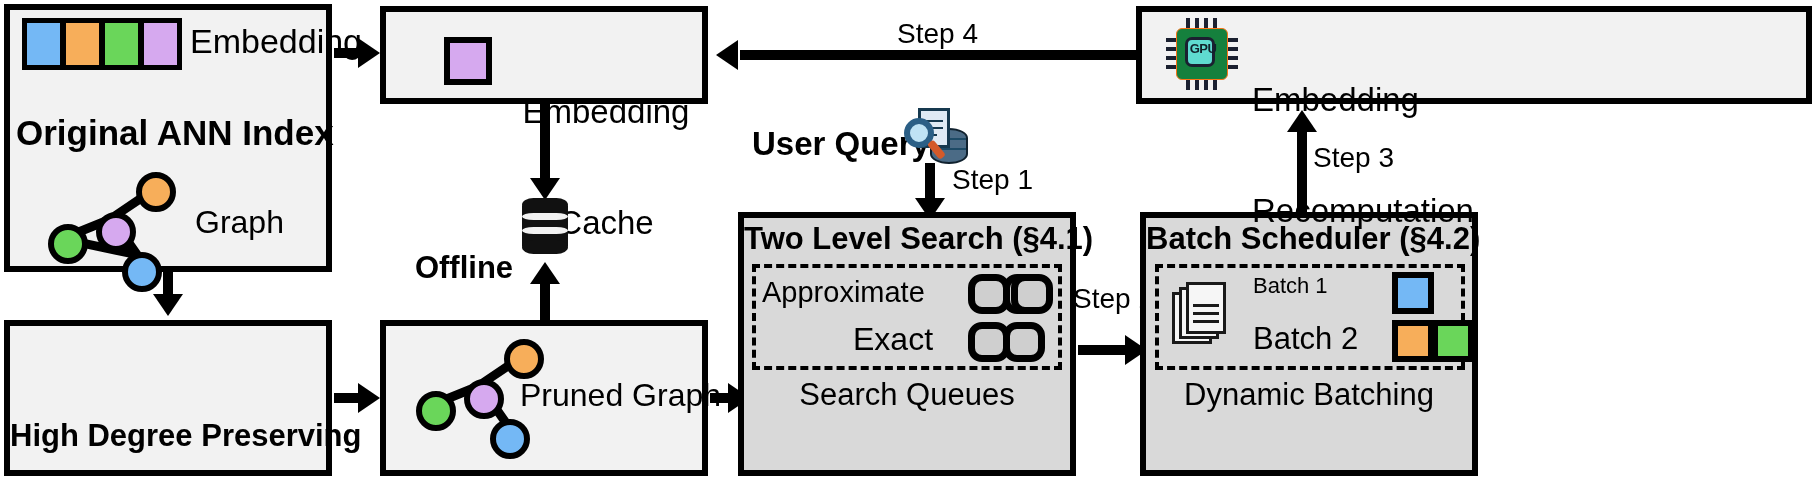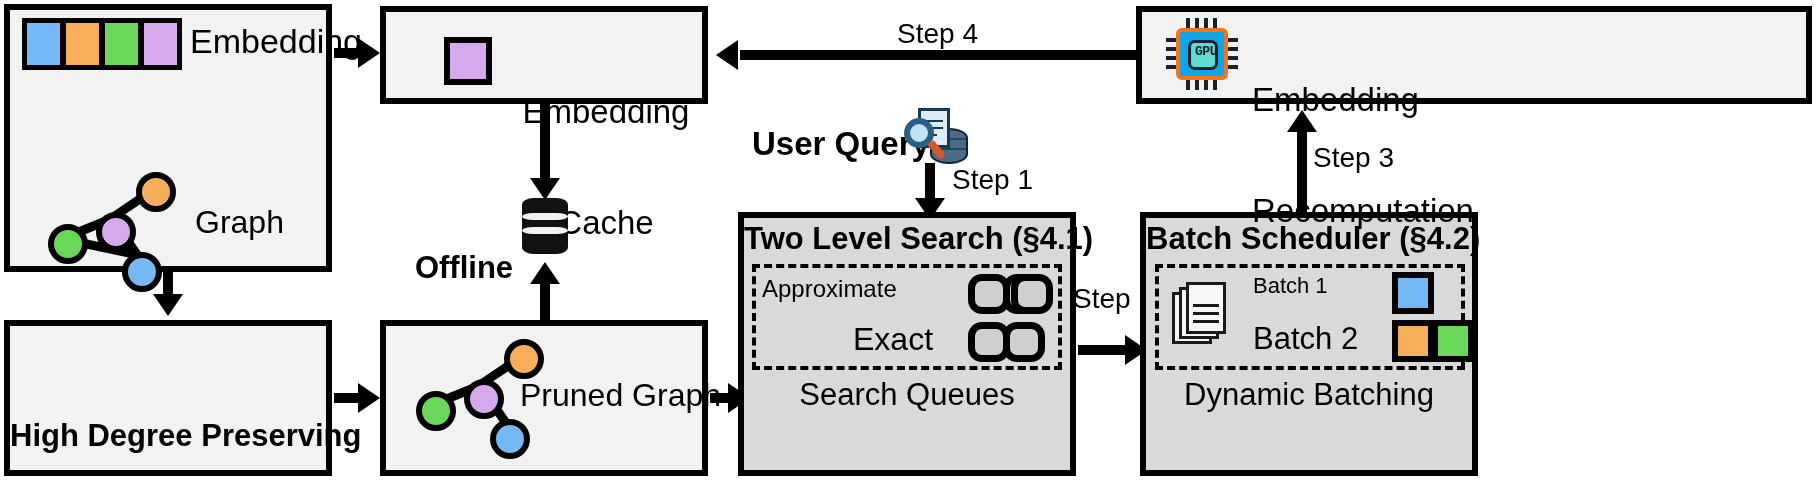--- a/index.html
+++ b/index.html
@@ -41,22 +41,22 @@
   .db .body{position:absolute;left:0;width:100%;background:#111;}
 
   
   .dash{position:absolute;box-sizing:border-box;border:4px dashed #000;}
 
   
   .slot{position:absolute;box-sizing:border-box;border:7px solid #000;border-radius:14px;background:#cfcfcf;}
 
   
   .gpu{position:absolute;}
-  .gpu .chip{position:absolute;left:12px;top:12px;width:52px;height:52px;background:#0ea5e9;
-             border:4px solid #f97316;border-radius:6px;box-sizing:border-box;font-family:Liberation Mono, monospace;}
+  .gpu .chip{position:absolute;left:12px;top:12px;width:52px;height:52px;background:#15803d;
+             border:1px solid #f97316;border-radius:6px;box-sizing:border-box;}
   .gpu .core{position:absolute;left:8px;top:8px;width:30px;height:30px;background:#5fdbd0;
              border:3px solid #1b2030;border-radius:7px;box-sizing:border-box;}
   .gpu .gtxt{position:absolute;left:0;top:12px;width:52px;text-align:center;font-size:13px;
              font-weight:bold;color:#11212b;letter-spacing:-.5px;}
   .gpu .pin{position:absolute;background:#1b2030;}
 
   
   .docs{position:absolute;}
   .docs .pg{position:absolute;background:#f6f6f6;border:3px solid #1a1a1a;box-sizing:border-box;}
   .docs .ln{position:absolute;height:3px;background:#1a1a1a;}
@@ -79,20 +79,21 @@
 
   <div class="embstrip" style="left:22px;top:18px;width:160px;height:52px;">
     <i style="background:#74b8f5;border-left:none;"></i>
     <i style="background:#f7ae5a;"></i>
     <i style="background:#6ad65a;"></i>
     <i style="background:#d6a9ef;border-right:none;"></i>
   </div>
 
   <div class="lbl" style="left:190px;top:22px;font-size:34px;">Embedding</div>
 
+  <div class="lbl" style="left:16px;top:113px;font-size:35px;font-weight:bold;">Original ANN Index</div>
 
   <div class="graph" style="left:40px;top:168px;width:140px;height:100px;">
     <div class="edge" style="left:30px;top:63px;width:56px;transform:rotate(-22deg);"></div>
     <div class="edge" style="left:74px;top:44px;width:48px;transform:rotate(-34deg);"></div>
     <div class="edge" style="left:30px;top:68px;width:68px;transform:rotate(12deg);"></div>
     <div class="edge" style="left:76px;top:52px;width:44px;transform:rotate(55deg);"></div>
     <div class="node" style="left:96px;top:4px;width:40px;height:40px;background:#f7ae5a;"></div>
     <div class="node" style="left:56px;top:44px;width:40px;height:40px;background:#d6a9ef;"></div>
     <div class="node" style="left:8px;top:56px;width:40px;height:40px;background:#6ad65a;"></div>
     <div class="node" style="left:82px;top:84px;width:40px;height:40px;background:#74b8f5;"></div>
@@ -170,21 +171,21 @@
   </div>
 
   <div class="ar" style="left:925px;top:163px;width:10px;height:40px;"></div>
   <div class="arh down" style="left:915px;top:198px;"></div>
   <div class="steplbl" style="left:952px;top:164px;font-size:28px;">Step 1</div>
 
   <div class="box gray" style="left:738px;top:212px;width:338px;height:264px;"></div>
   <div class="lbl ctr" style="left:744px;top:222px;width:326px;font-size:31px;font-weight:bold;">Two Level Search (§4.1)</div>
   <div class="dash" style="left:752px;top:264px;width:310px;height:106px;"></div>
 
-  <div class="lbl" style="left:762px;top:276px;font-size:24px;">Approximate</div>
+  <div class="lbl" style="left:762px;top:276px;font-size:29px;">Approximate</div>
   <div class="slot" style="left:968px;top:274px;width:42px;height:40px;"></div>
   <div class="slot" style="left:1003px;top:274px;width:42px;height:40px;"></div>
   <div class="slot" style="left:1011px;top:274px;width:42px;height:40px;"></div>
 
   <div class="lbl" style="left:853px;top:322px;font-size:32px;">Exact</div>
   <div class="slot" style="left:968px;top:322px;width:42px;height:40px;"></div>
   <div class="slot" style="left:1003px;top:322px;width:42px;height:40px;"></div>
 
   <div class="lbl ctr" style="left:744px;top:378px;width:326px;font-size:31px;">Search Queues</div>
 

